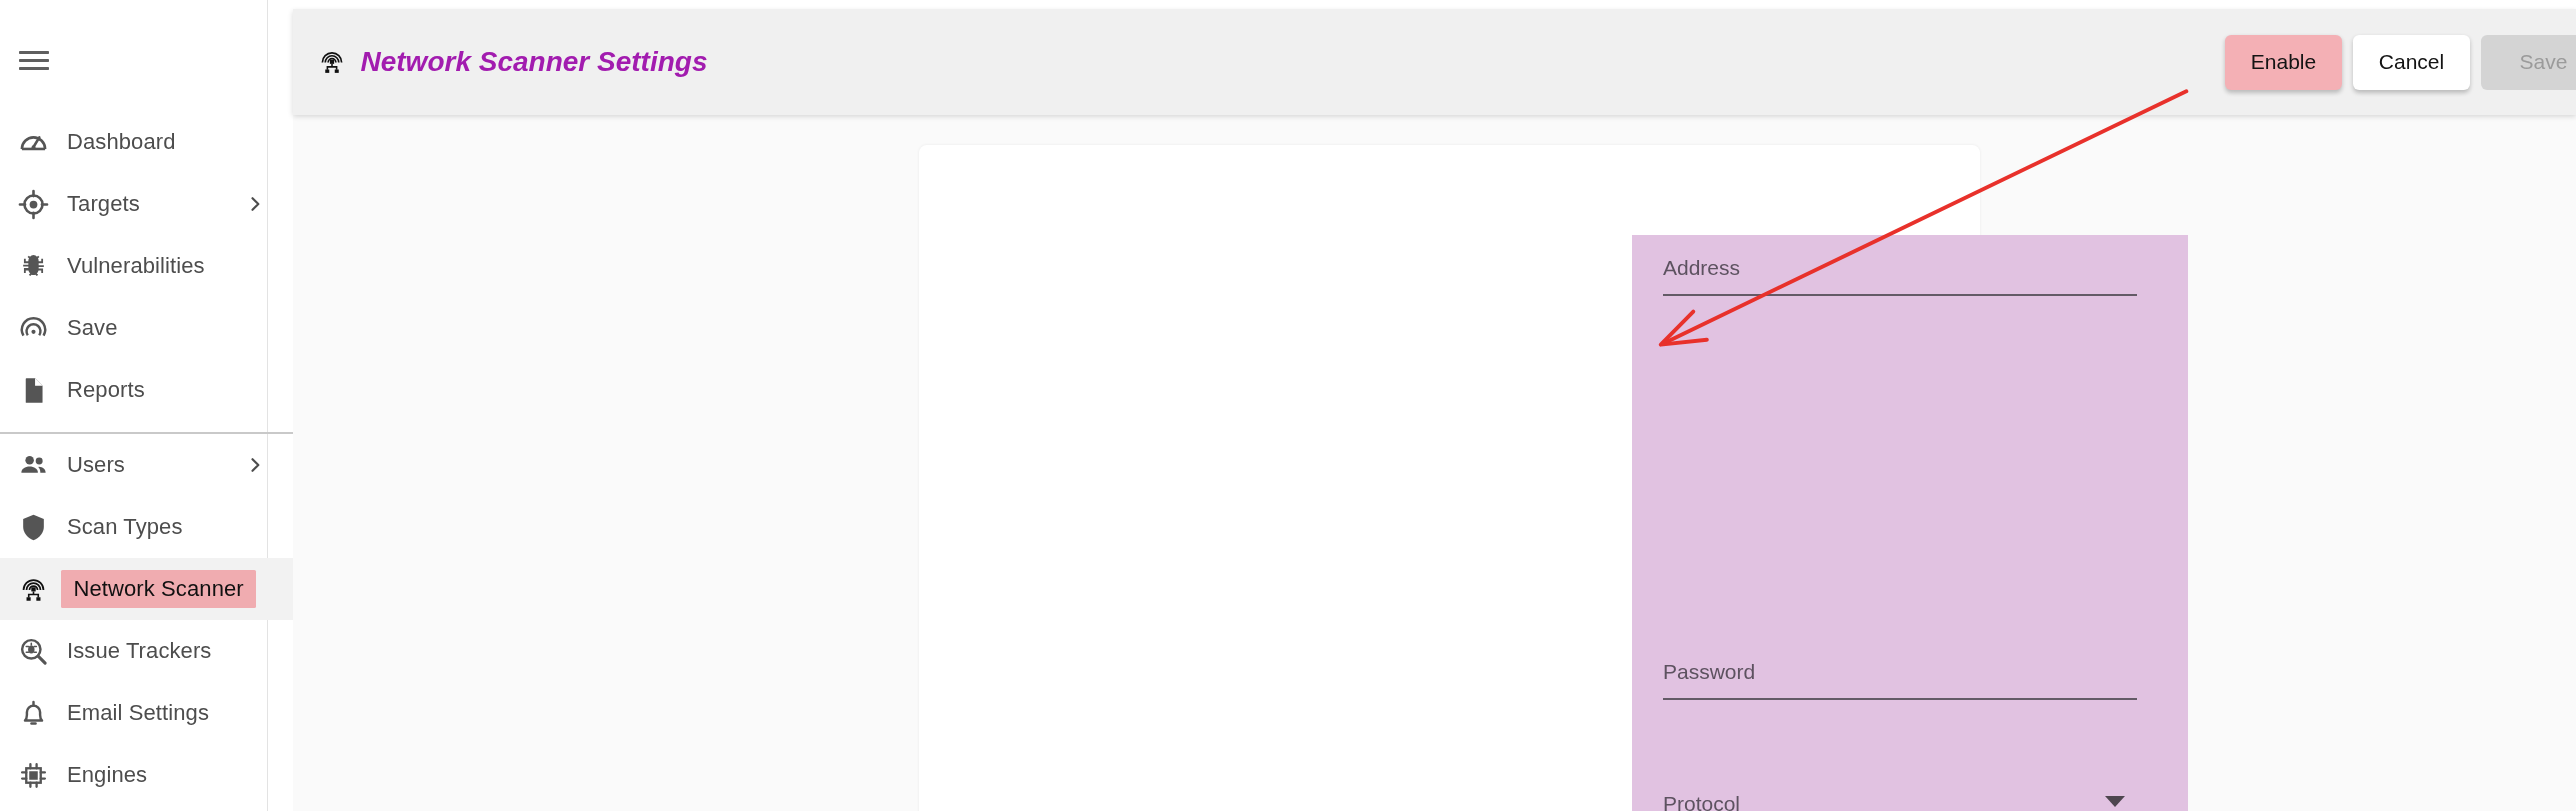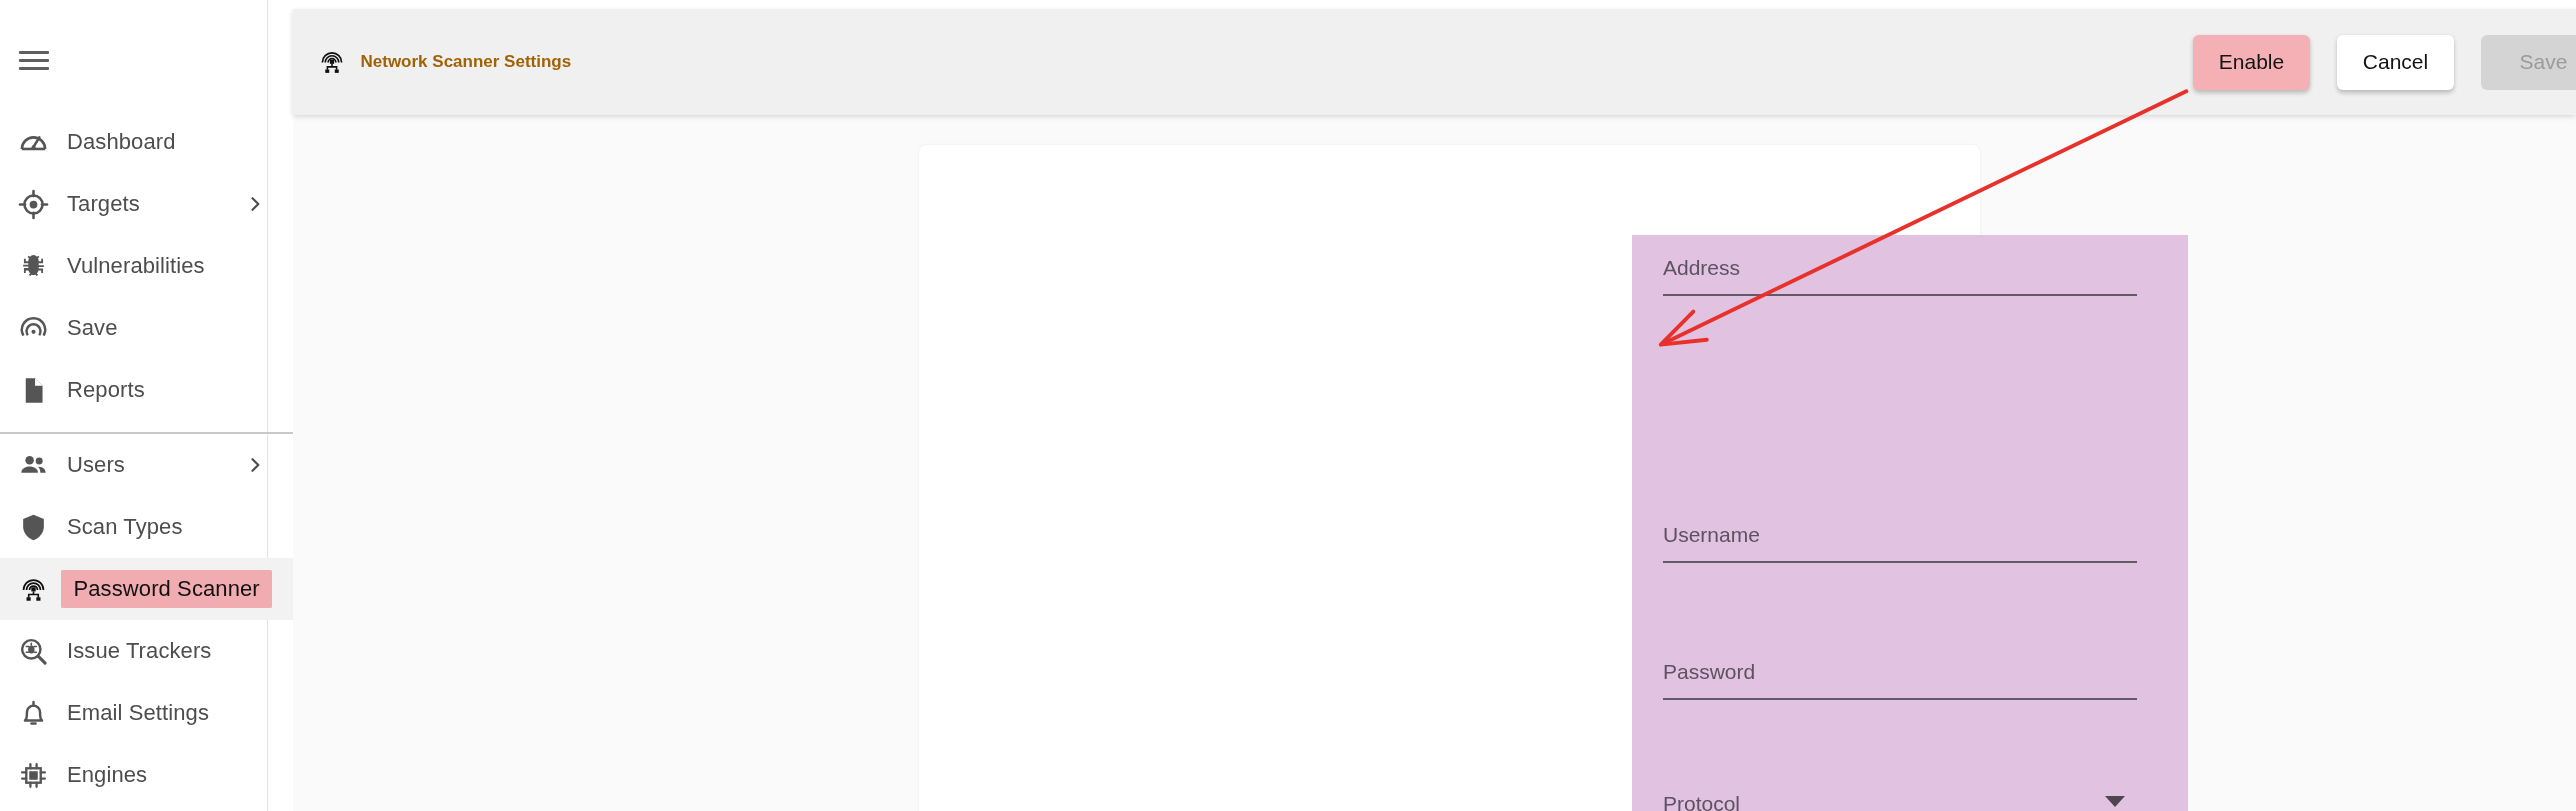--- a/index.html
+++ b/index.html
@@ -125,29 +125,30 @@
     align-items: center;
     margin-left: 22px;
   }
   #header-icon {
     width: 33px; height: 33px;
     display: flex; align-items: center; justify-content: center;
     color: #111111;
   }
   #header-title {
     margin-left: 12.5px;
-    font-size: 17px;
-    color: #a16207;
+    font-size: 28px;
+    color: #a21caf;
     white-space: nowrap;
+    font-style: italic;
   }
   #header-actions {
     margin-left: auto;
     display: flex;
     align-items: center;
-    gap: 27px;
+    gap: 11px;
     padding-right: 0px;
   }
   .hbtn {
     height: 55px;
     min-width: 117px;
     border: none;
     border-radius: 6.2px;
     font-family: "Liberation Sans", sans-serif;
     font-size: 21px;
     cursor: pointer;
@@ -348,21 +349,21 @@
           <svg width="31" height="31" viewBox="0 0 24 24" fill="none" stroke="#111111" stroke-width="1.35">
             <path d="M4.3 12.4a7.7 7.7 0 0 1 15.4 0"></path>
             <path d="M6.6 12.4a5.4 5.4 0 0 1 10.8 0"></path>
             <path d="M8.9 12.4a3.1 3.1 0 0 1 6.2 0"></path>
             <rect x="10.3" y="10.3" width="3.4" height="3.2" fill="#111111" stroke="none"></rect>
             <path d="M12 13.5v2.4M8.3 18.1v-2.2h7.4v2.2" stroke="#111111" stroke-width="1.25"></path>
             <rect x="6.6" y="18.0" width="3.2" height="2.7" fill="#111111" stroke="none"></rect>
             <rect x="14.2" y="18.0" width="3.2" height="2.7" fill="#111111" stroke="none"></rect>
           </svg>
         </span>
-        <span class="nav-label">Password Scanner</span>
+        <span class="nav-label">Network Scanner</span>
       </div>
 
       <div class="nav-item">
         <span class="nav-icon">
           <svg width="31" height="31" viewBox="0 0 24 24" fill="none" stroke="currentColor" stroke-width="1.9">
             <circle cx="10.3" cy="10.3" r="7.1"></circle>
             <path d="M15.6 15.6 21 21" stroke-linecap="round" stroke-width="2.4"></path>
             <g fill="currentColor" stroke="none">
               <ellipse cx="10.3" cy="10.4" rx="2.5" ry="3.1"></ellipse>
             </g>
@@ -424,24 +425,20 @@
     <section id="settings-card">
 
       <div id="form-highlight">
 
         <div class="field" style="top:22px;">
           <div class="field-label">Address</div>
           <div class="field-underline"></div>
         </div>
 
 
-        <div class="field" style="top:289px;">
-          <div class="field-label">Username</div>
-          <div class="field-underline"></div>
-        </div>
 
         <div class="field" style="top:426px;">
           <div class="field-label">Password</div>
           <div class="field-underline"></div>
         </div>
 
         <div class="field" style="top:558px;">
           <div class="field-label">Protocol</div>
           <div class="field-caret"></div>
 

